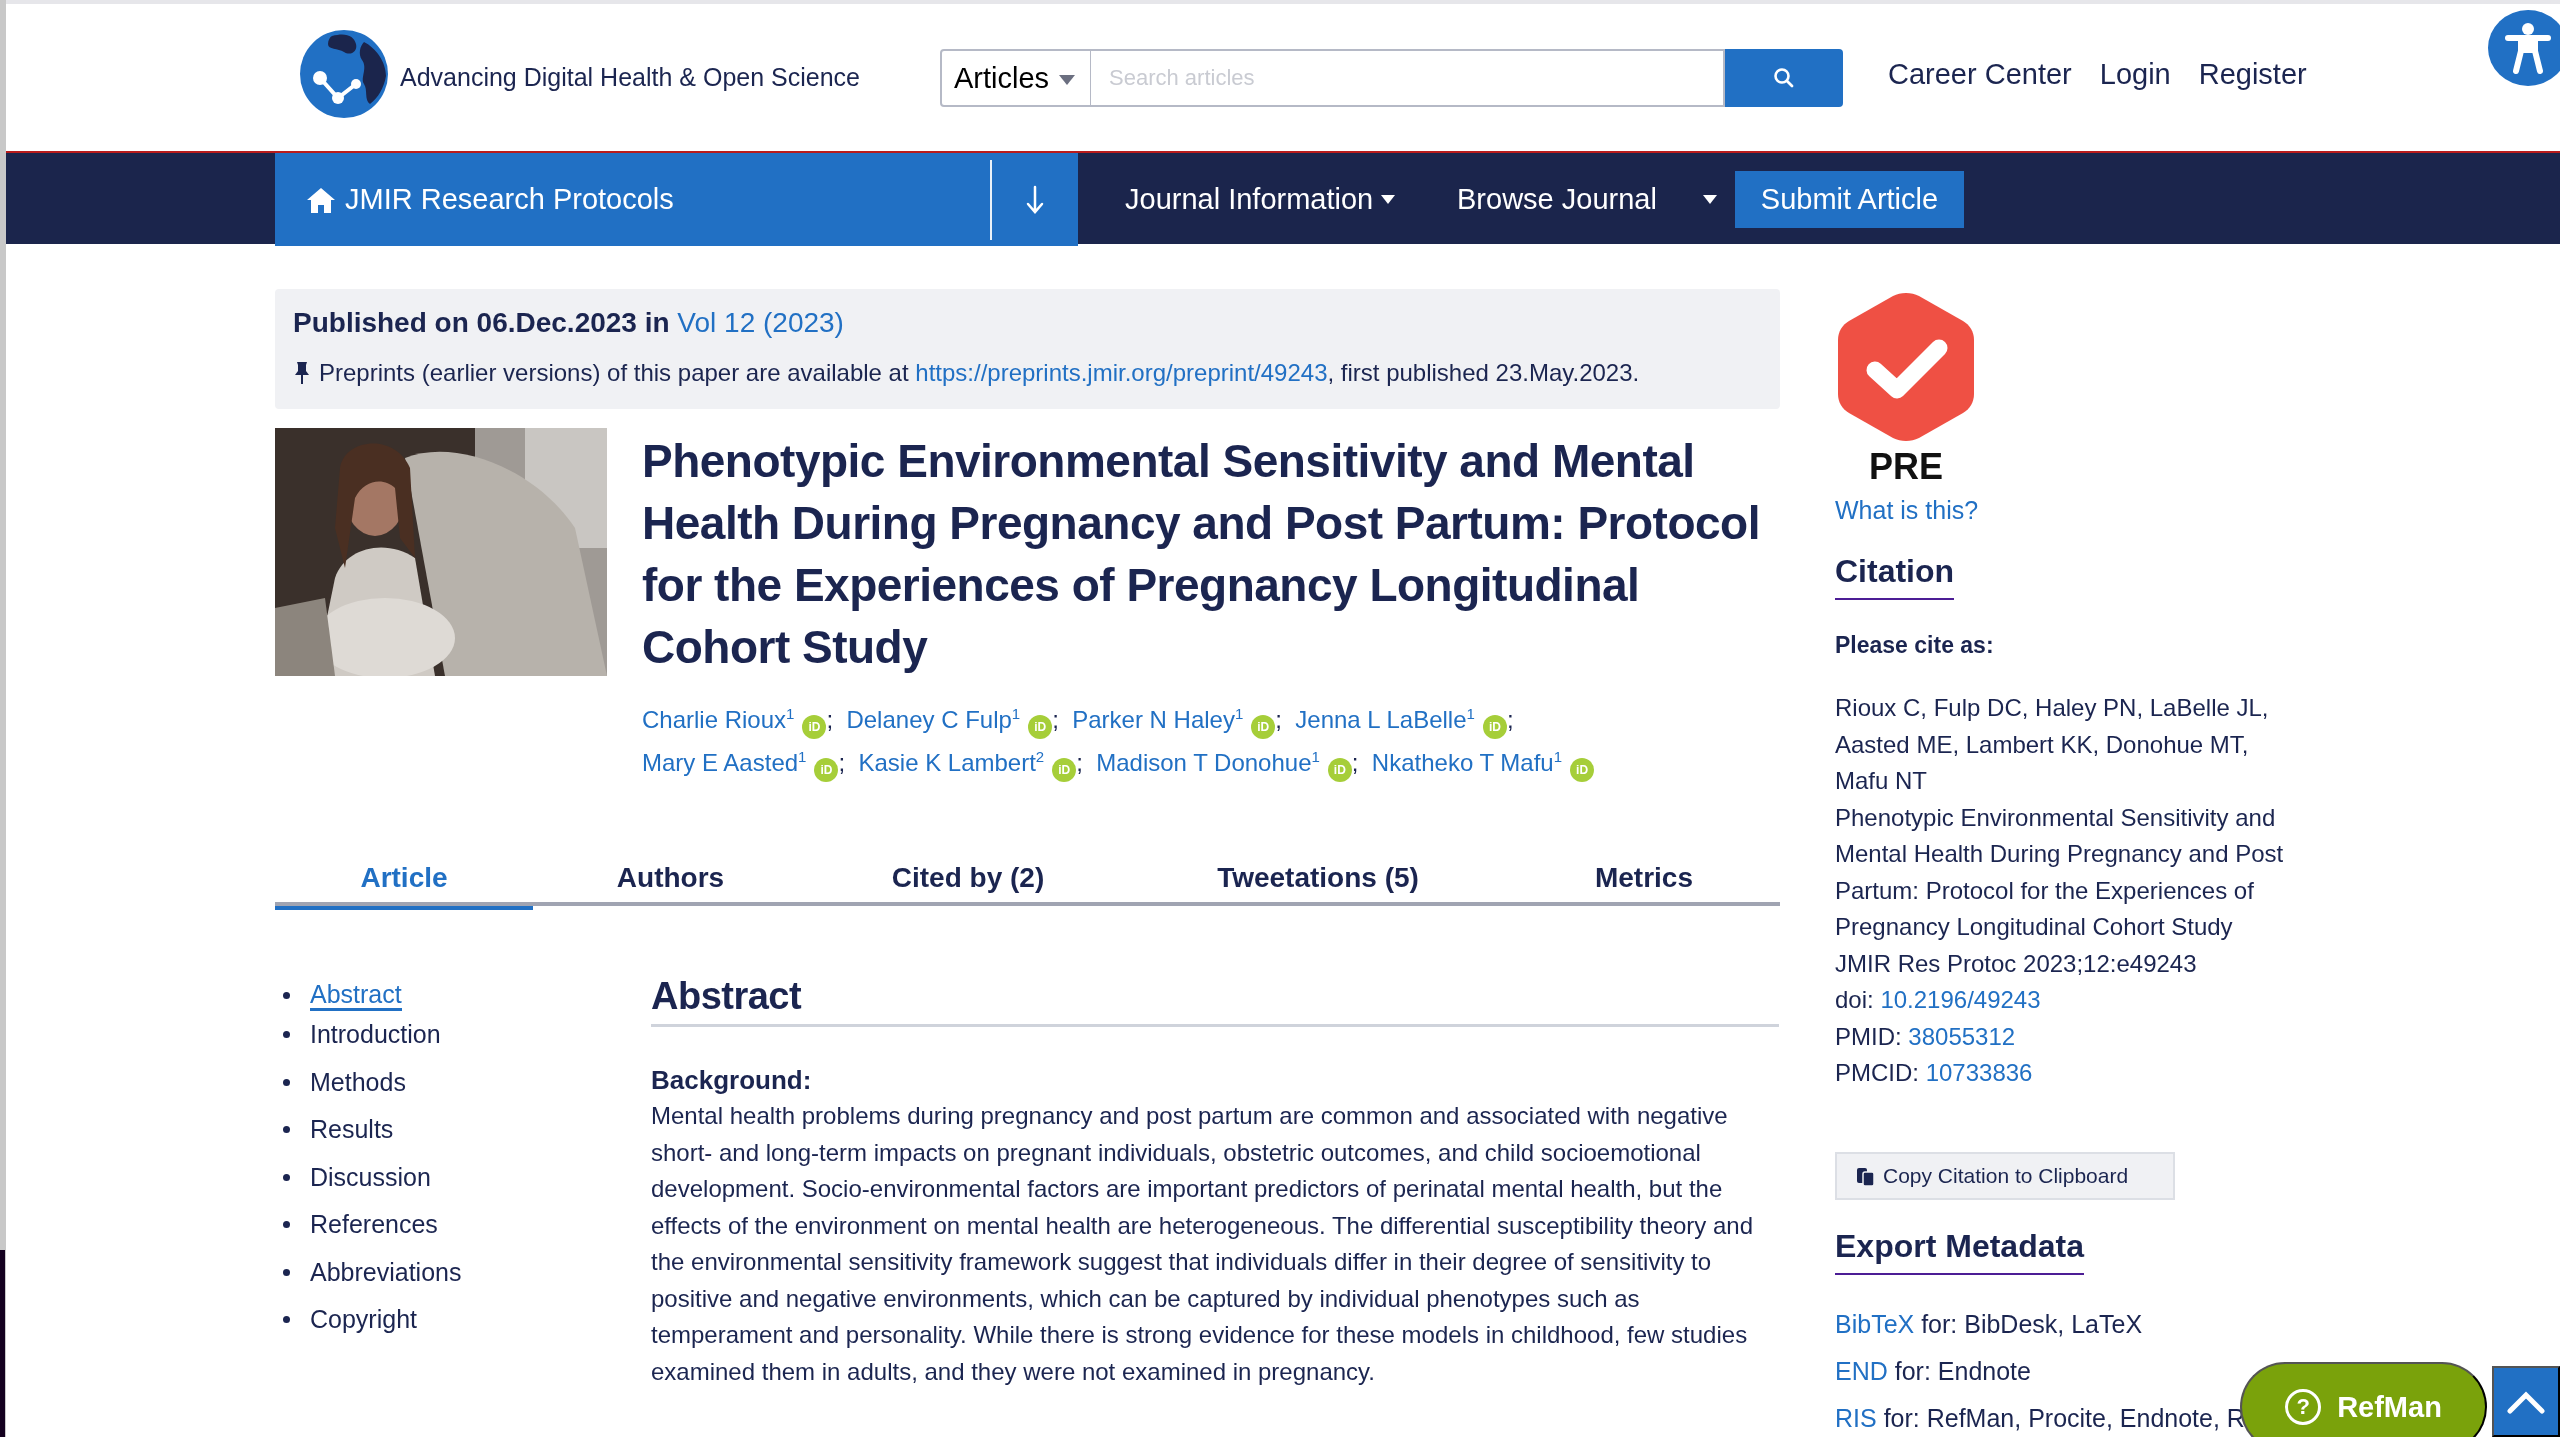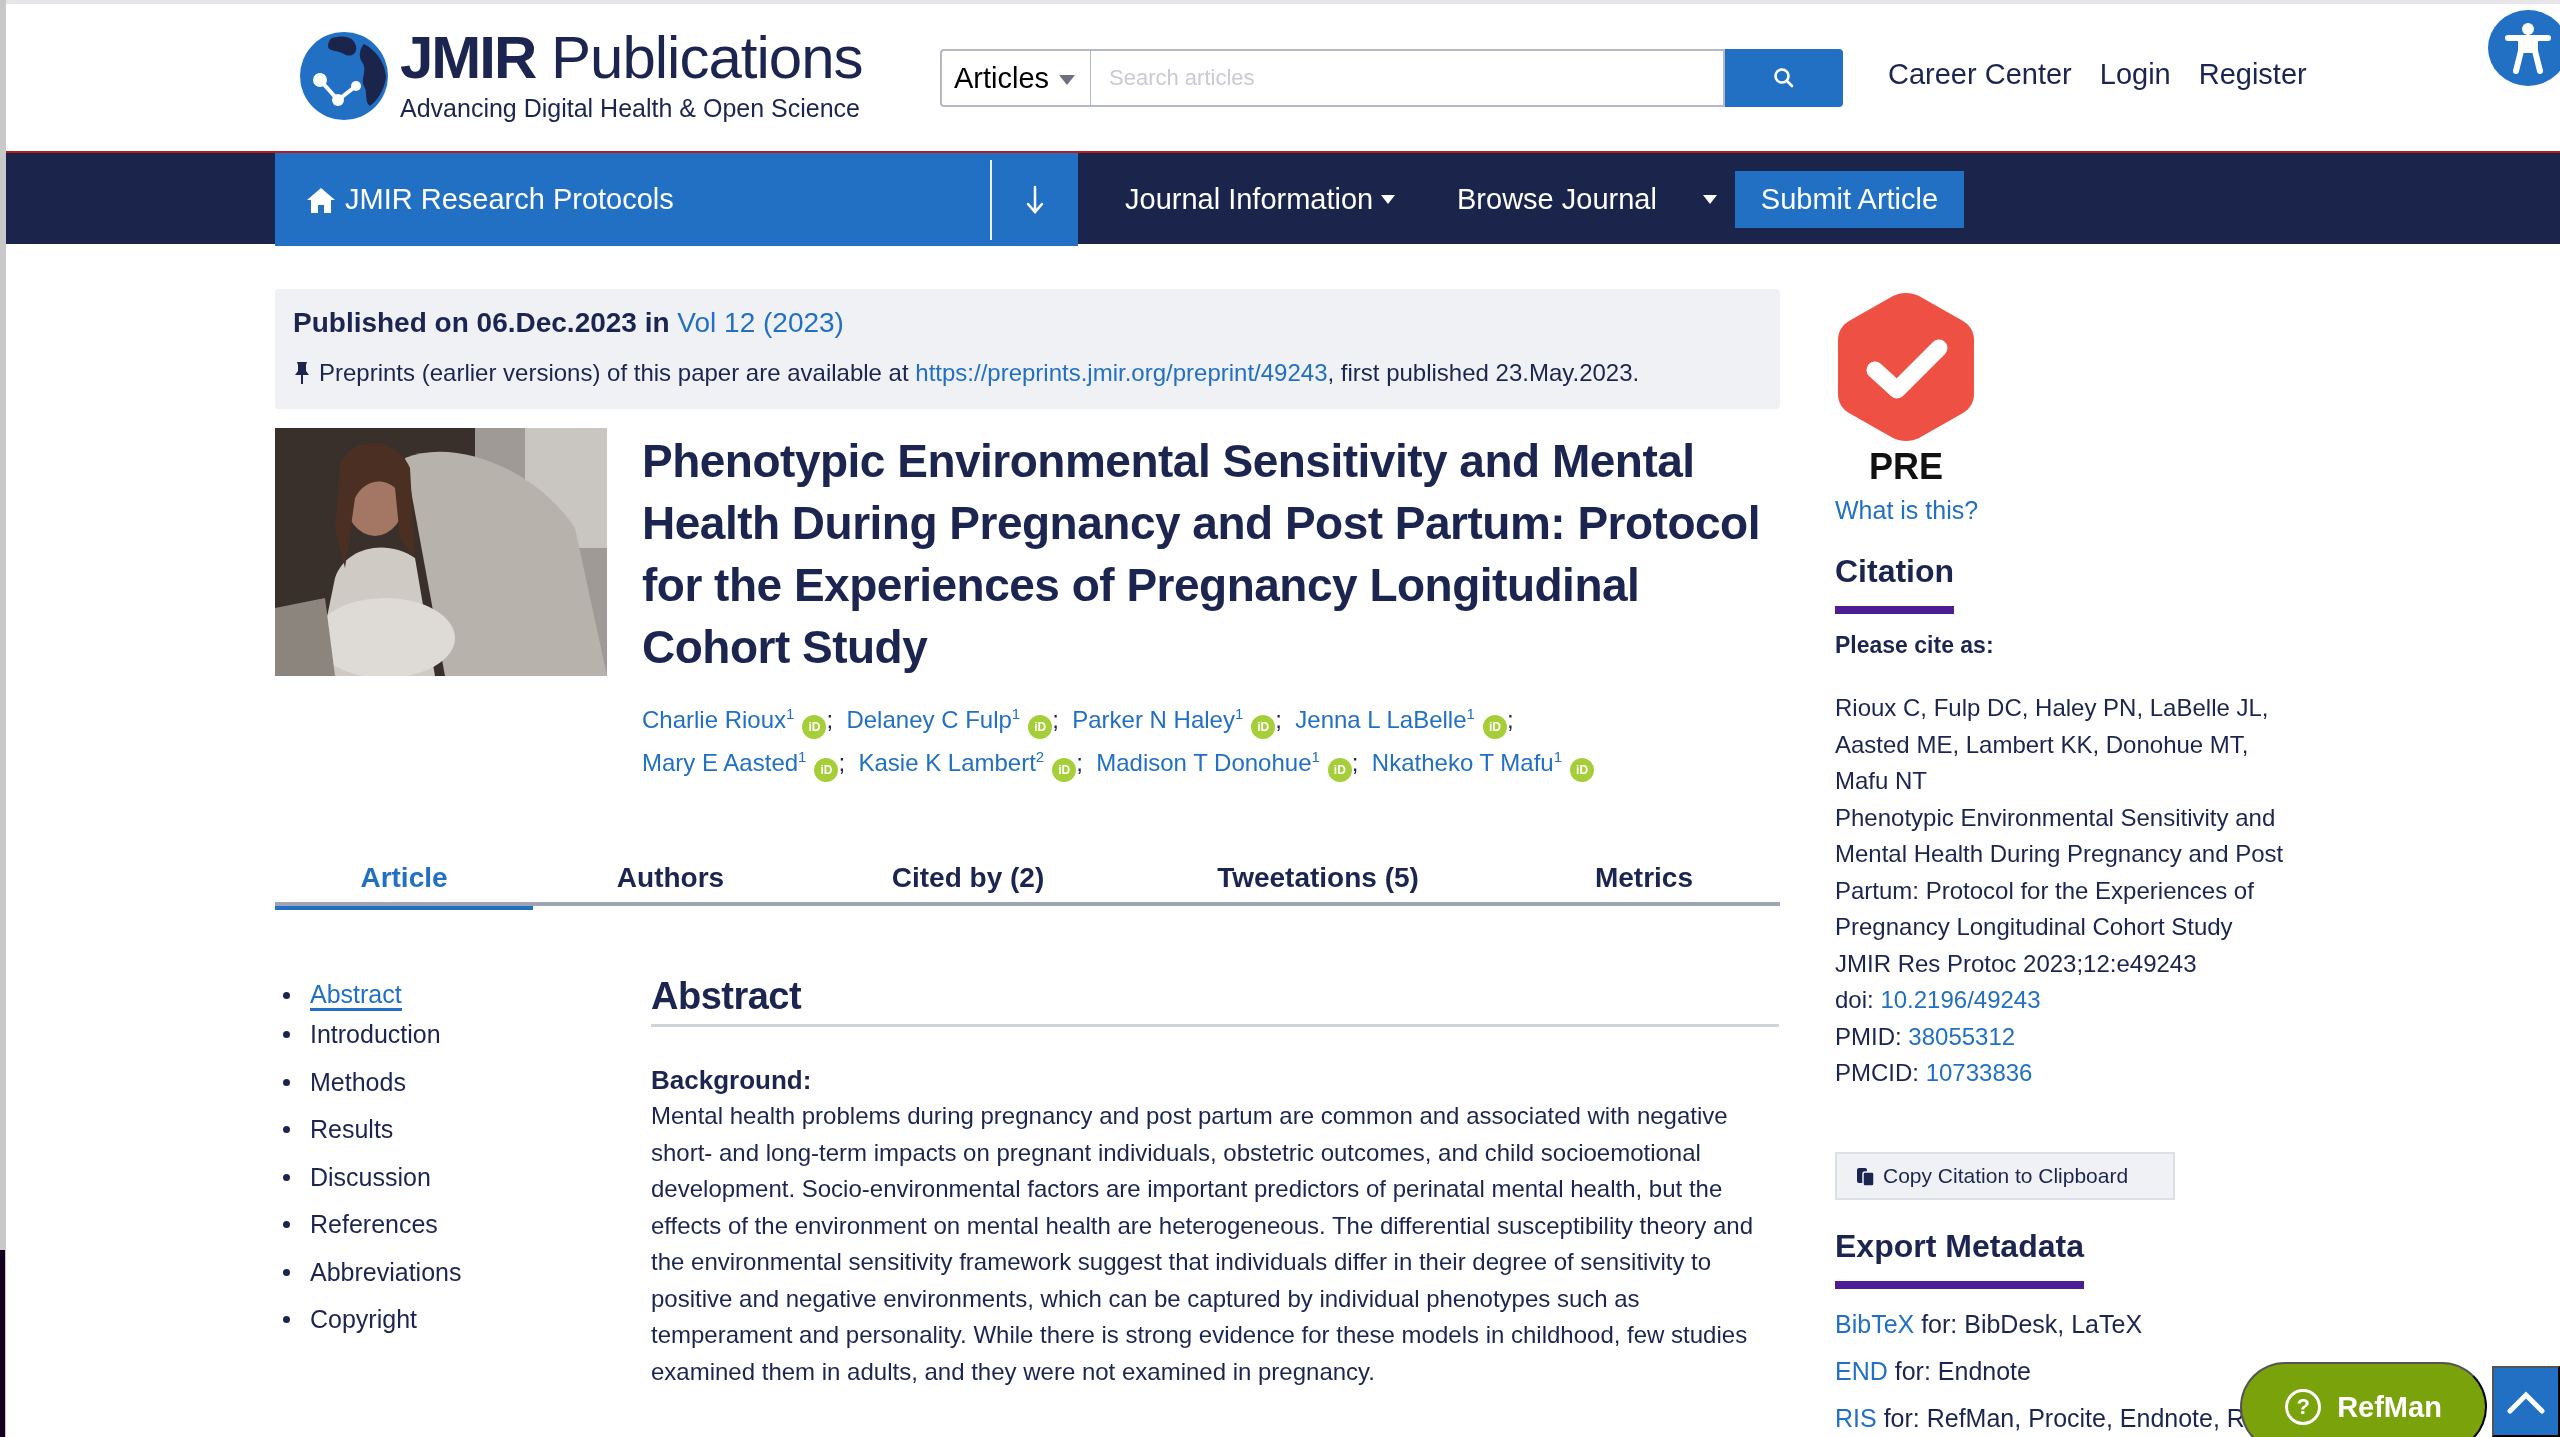--- a/index.html
+++ b/index.html
@@ -74,21 +74,21 @@
   
   .abstract { position: absolute; left: 651px; top: 975px; width: 1128px; }
   .abs-h { font-size: 38px; font-weight: 700; color: #1b2550; padding-bottom: 6px; border-bottom: 3px solid #cfd3db; letter-spacing: -0.5px; }
   .abs-sub { font-size: 26px; font-weight: 700; color: #1b2550; margin-top: 38px; }
   .abs-p { font-size: 24px; line-height: 36.5px; color: #1b2550; margin-top: 2px; }
 
   
   .pre-badge { position: absolute; left: 1835px; top: 290px; width: 142px; }
   .pre-label { font-size: 36px; font-weight: 700; color: #111; text-align: center; margin-top: -2px; }
   .pre-what { position: absolute; left: 1835px; top: 496px; font-size: 25px; color: #2170c4; }
-  .side-h { position: absolute; left: 1835px; font-size: 32px; font-weight: 700; color: #1b2550; padding-bottom: 16px; border-bottom: 8px solid #4c1d95; }
+  .side-h { position: absolute; left: 1835px; font-size: 32px; font-weight: 700; color: #1b2550; padding-bottom: 8px; border-bottom: 2px solid #4c1d95; }
   .cite-label { position: absolute; left: 1835px; top: 632px; font-size: 23px; font-weight: 700; color: #1b2550; }
   .cite-block { position: absolute; left: 1835px; top: 690px; width: 470px; font-size: 24px; line-height: 36.5px; color: #1b2550; }
   .copy-btn { position: absolute; left: 1835px; top: 1152px; width: 340px; height: 48px; background: #f0f1f4; border: 2px solid #dcdfe5; display: flex; align-items: center; padding-left: 18px; font-size: 21px; color: #1b2550; }
   .copy-btn svg { margin-right: 6px; }
   .export { position: absolute; left: 1835px; top: 1301px; font-size: 25px; color: #1b2550; list-style: none; }
   .export li { line-height: 47px; white-space: nowrap; }
 
   .support { position: absolute; left: 2240px; top: 1362px; width: 247px; height: 90px; background: #7aa20b; border-radius: 45px; display: flex; align-items: center; justify-content: center; color: #fff; font-size: 29px; font-weight: 700; }
   .support .q { width: 36px; height: 36px; border: 3px solid #fff; border-radius: 50%; display: flex; align-items: center; justify-content: center; font-size: 22px; margin-right: 16px; }
   .to-top { position: absolute; left: 2492px; top: 1366px; width: 68px; height: 71px; background: #2170c4; display: flex; align-items: center; justify-content: center; }
@@ -104,21 +104,20 @@
   <svg class="logo-globe" viewBox="0 0 92 92">
     <circle cx="46" cy="46" r="44" fill="#2170c4"></circle>
     <path d="M34 8 C48 4 56 8 58 16 C60 24 52 28 46 24 C40 20 30 22 30 16 C30 12 32 9 34 8 Z" fill="#1b254c"></path>
     <path d="M66 14 C78 20 88 34 88 48 C86 60 80 70 72 76 C66 72 70 62 66 56 C62 50 70 40 64 32 C60 26 62 18 66 14 Z" fill="#1b254c"></path>
     <circle cx="22" cy="50" r="7" fill="#fff"></circle>
     <circle cx="40" cy="70" r="6" fill="#fff"></circle>
     <circle cx="58" cy="56" r="5" fill="#fff"></circle>
     <path d="M22 50 L40 70 L58 56" stroke="#fff" stroke-width="4" fill="none"></path>
   </svg>
   <div class="logo-text">
-    <div class="logo-title"><b>JMIR</b> <span>Publications</span></div>
     <div class="logo-sub">Advancing Digital Health &amp; Open Science</div>
   </div>
 </a>
 
 <div class="search">
   <div class="search-select">
     <span>Articles</span>
     <span class="caret"></span>
   </div>
   <input class="search-input" type="text" placeholder="Search articles" style="">

